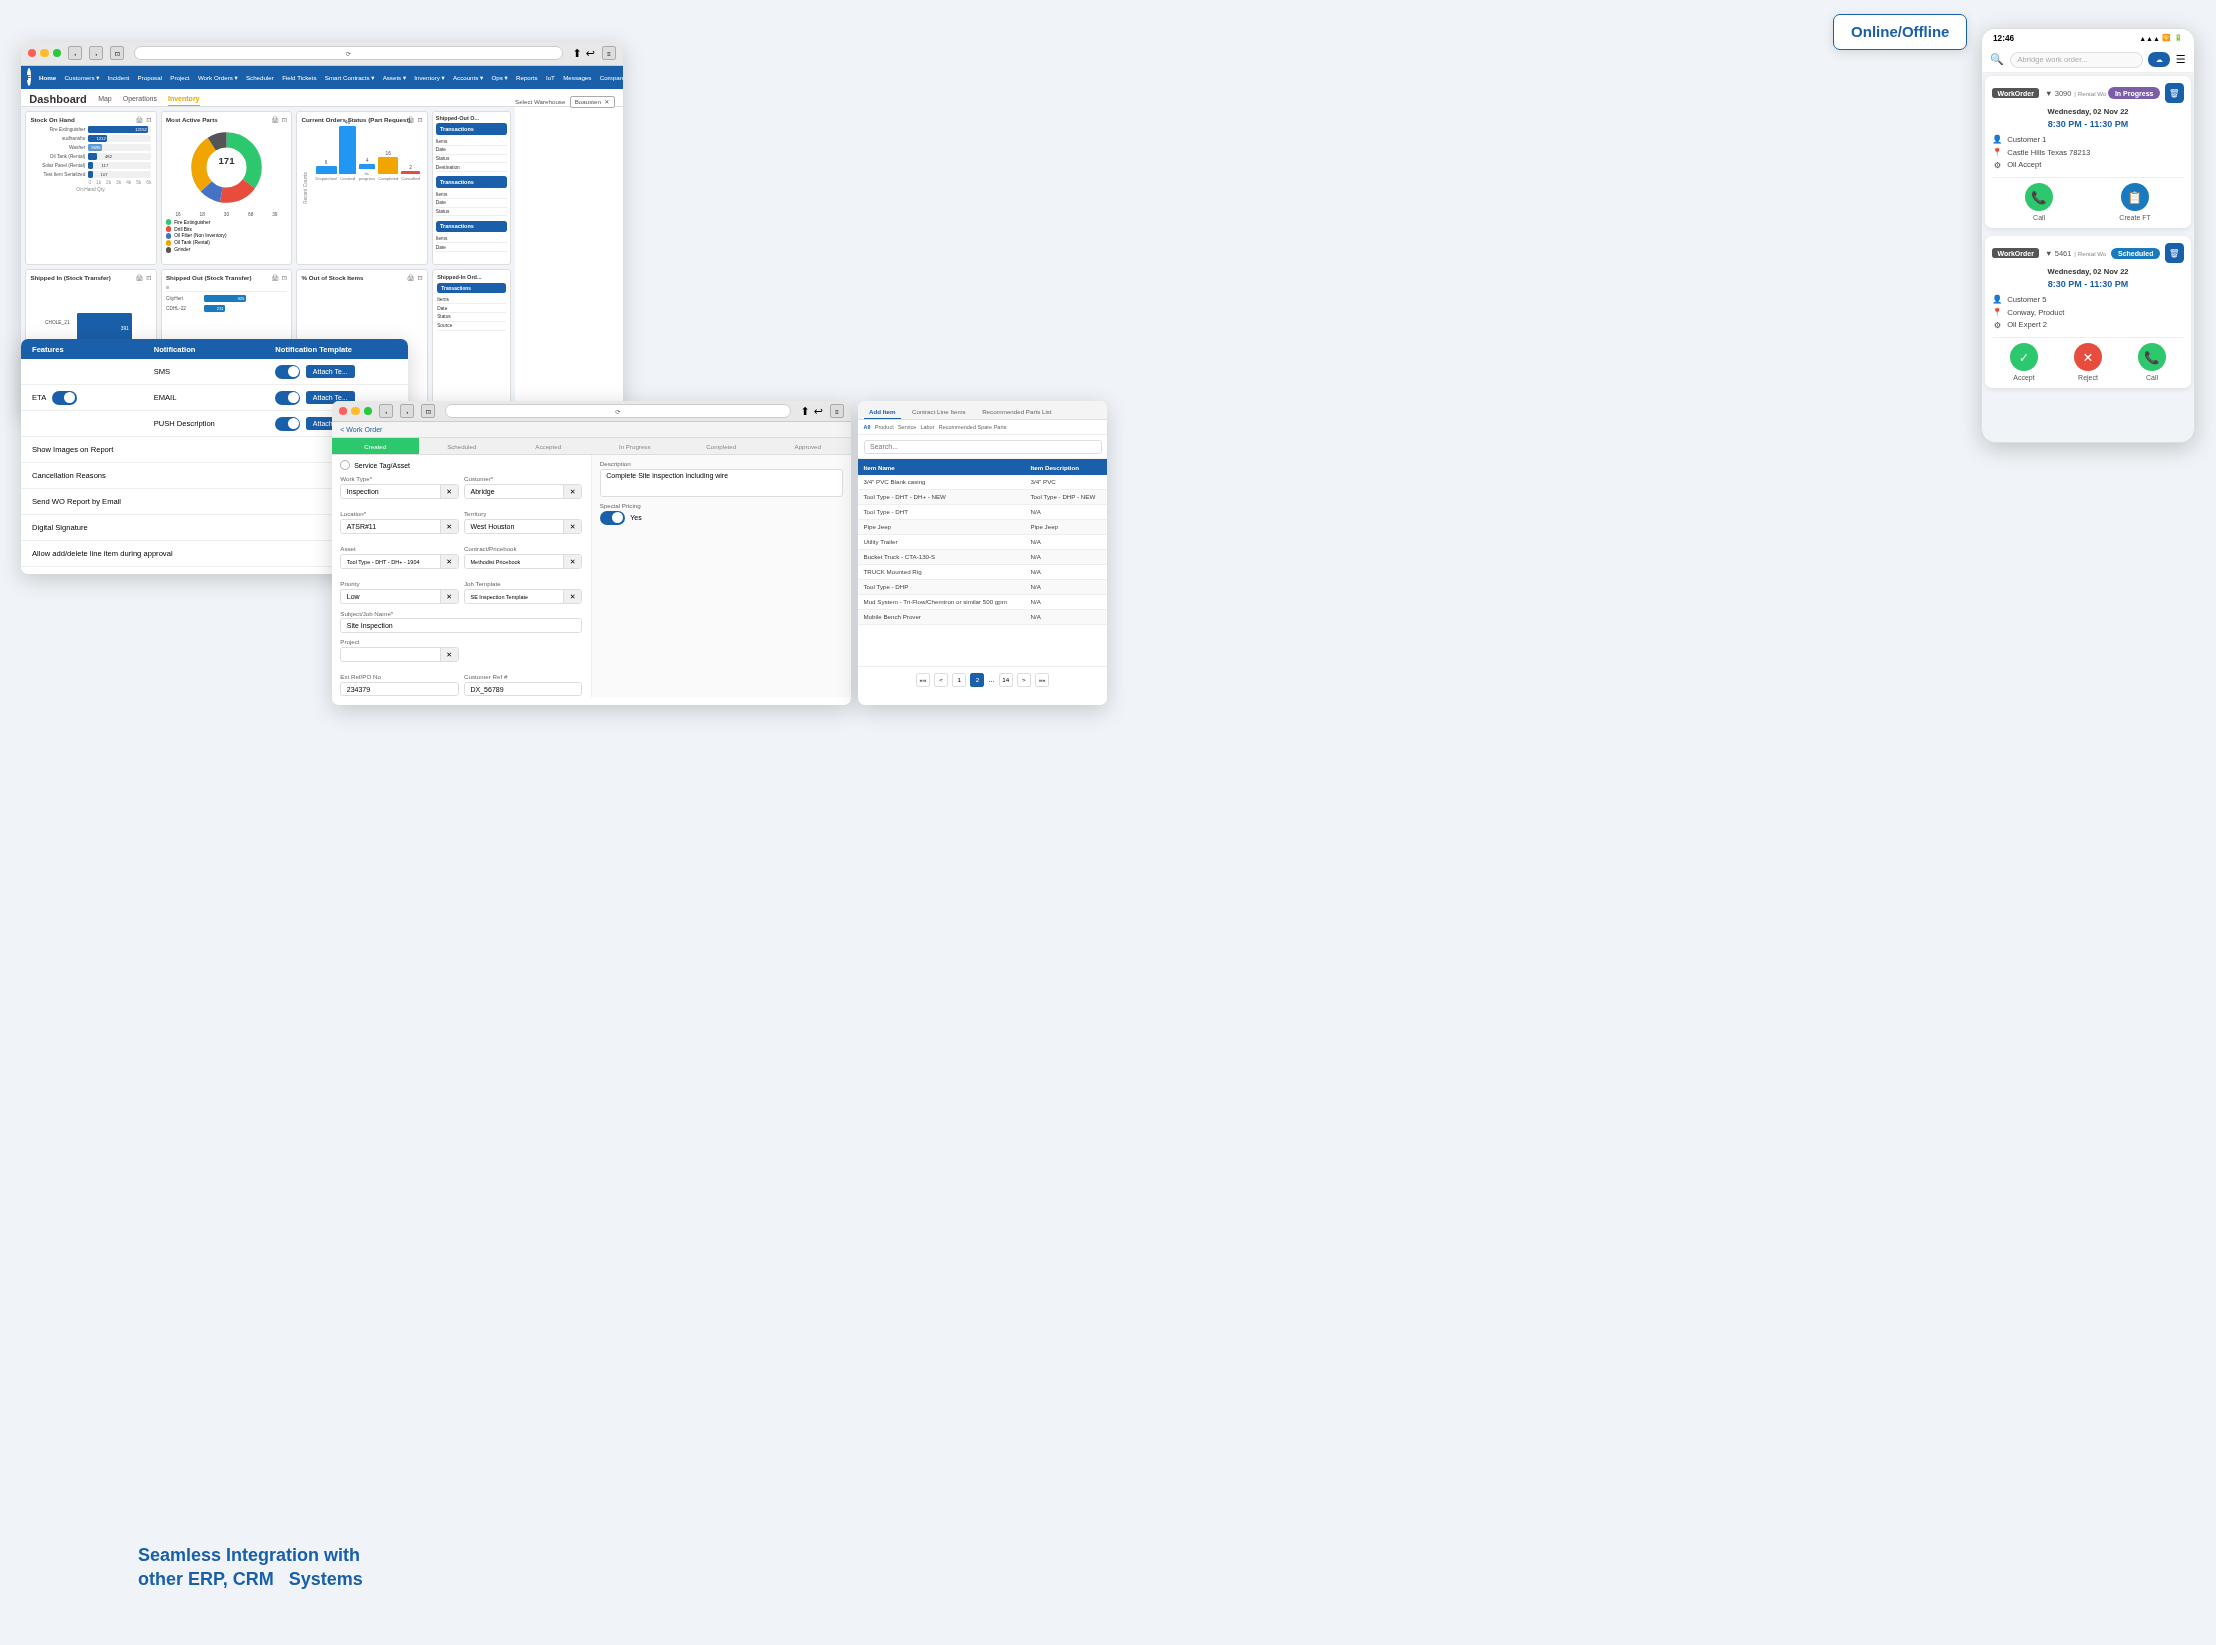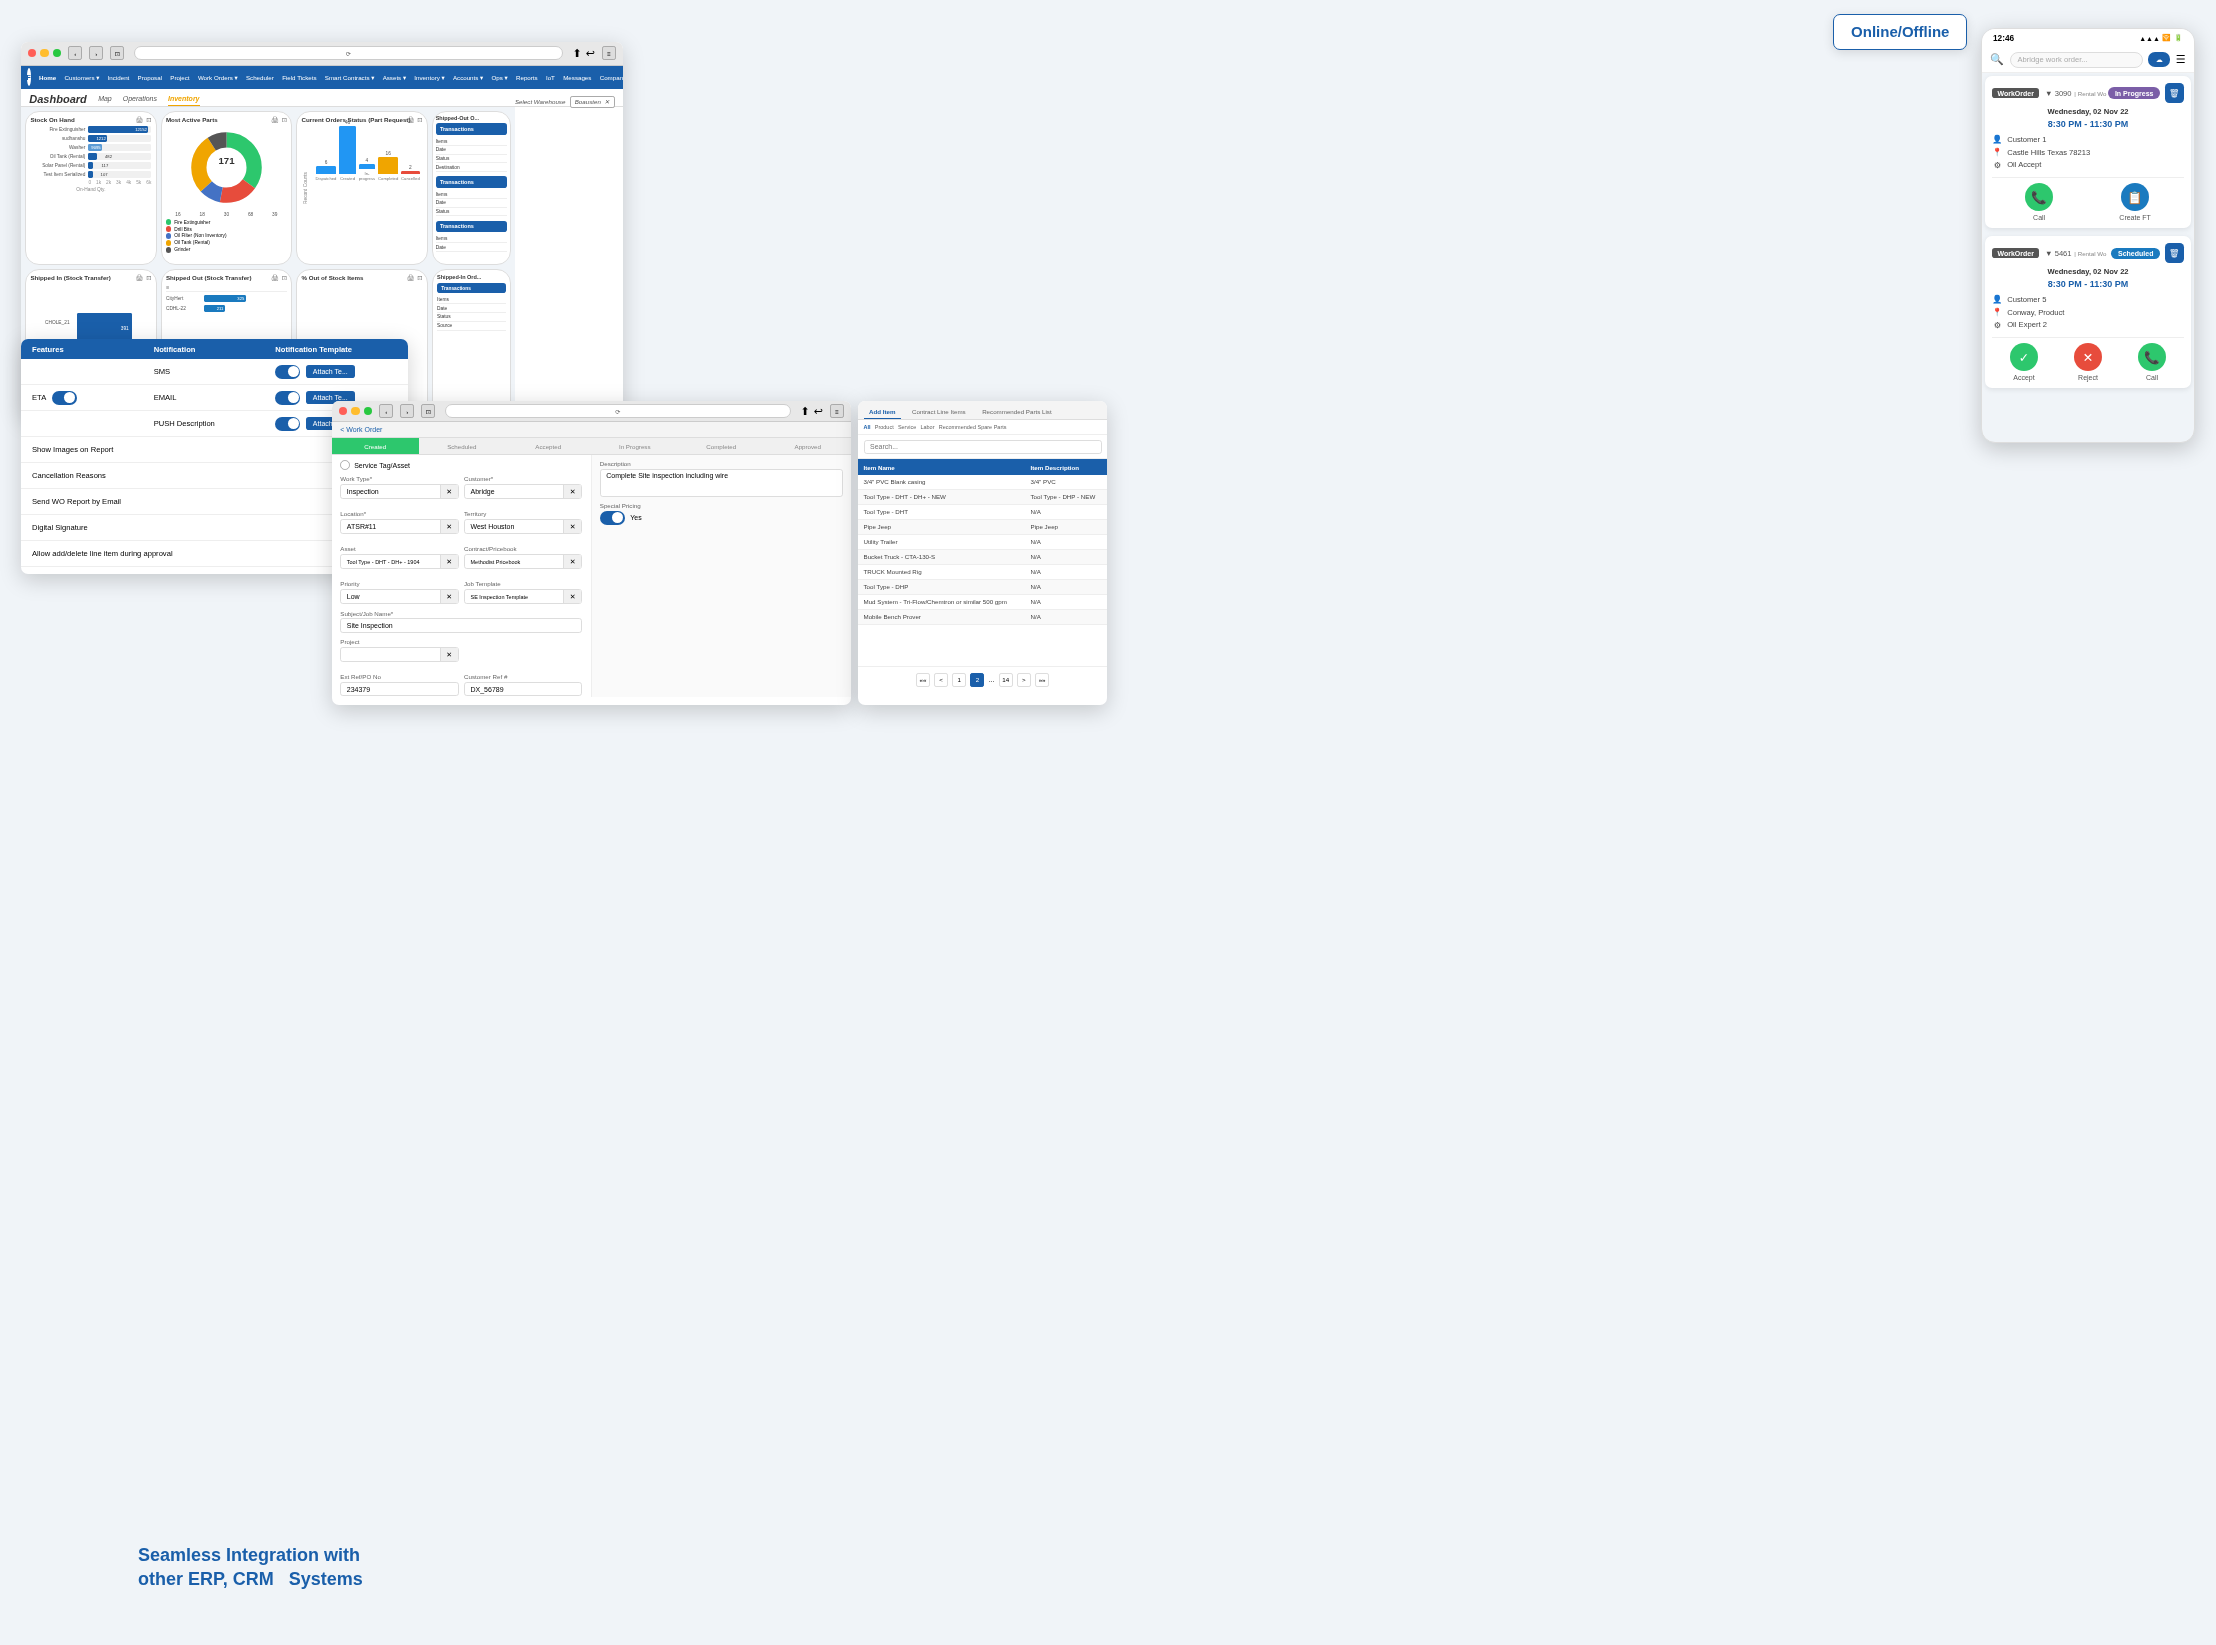--- a/index.html
+++ b/index.html
@@ -70,21 +70,20 @@
       cursor: pointer;
       white-space: nowrap;
     }
     .nav-item.active { font-weight: bold; }
 
     
     .dashboard-header {
       background: #fff;
       padding: 4.2px 8.3px 0;
       border-bottom: 0.7px solid #ddd;
-      font-style: italic;
     }
     .dashboard-title {
       font-size: 11px;
       font-weight: bold;
       color: #333;
       display: inline-block;
       margin-right: 8.3px;
     }
     .tab-group {
       display: inline-flex;
@@ -125,21 +124,21 @@
       grid-template-columns: 1fr 1fr 1fr 0.6fr;
       grid-template-rows: 1fr 1fr;
       gap: 4.2px;
       padding: 4.2px;
       height: calc(100% - 54px);
       background: #f0f4f8;
     }
 
     .dash-card {
       background: #fff;
-      border-radius: 14px;
+      border-radius: 3px;
       border: 0.7px solid #ddd;
       padding: 4.2px;
       overflow: hidden;
       position: relative;
     }
     .card-title {
       font-size: 6.2px;
       font-weight: bold;
       color: #333;
       margin-bottom: 2.8px;

